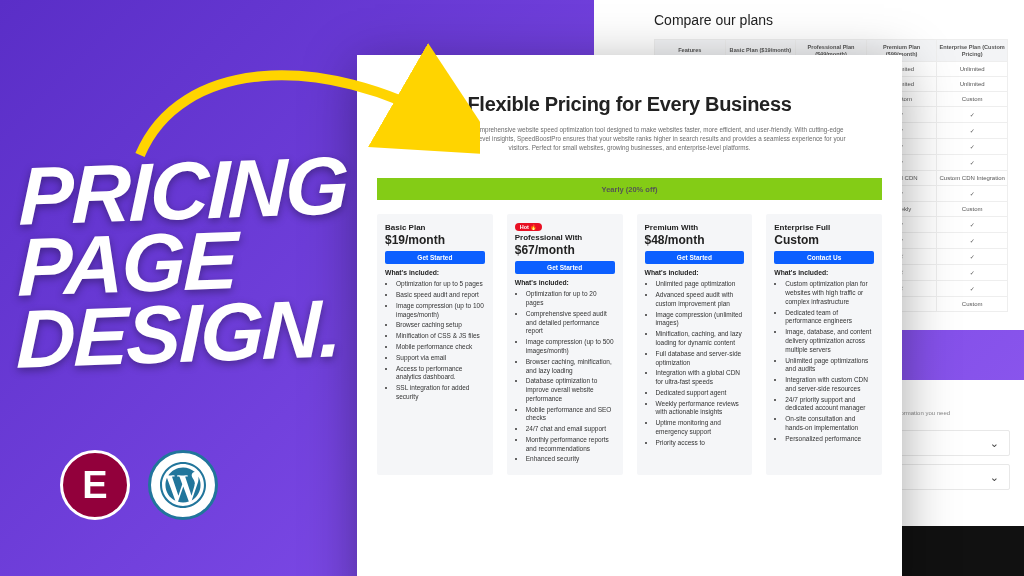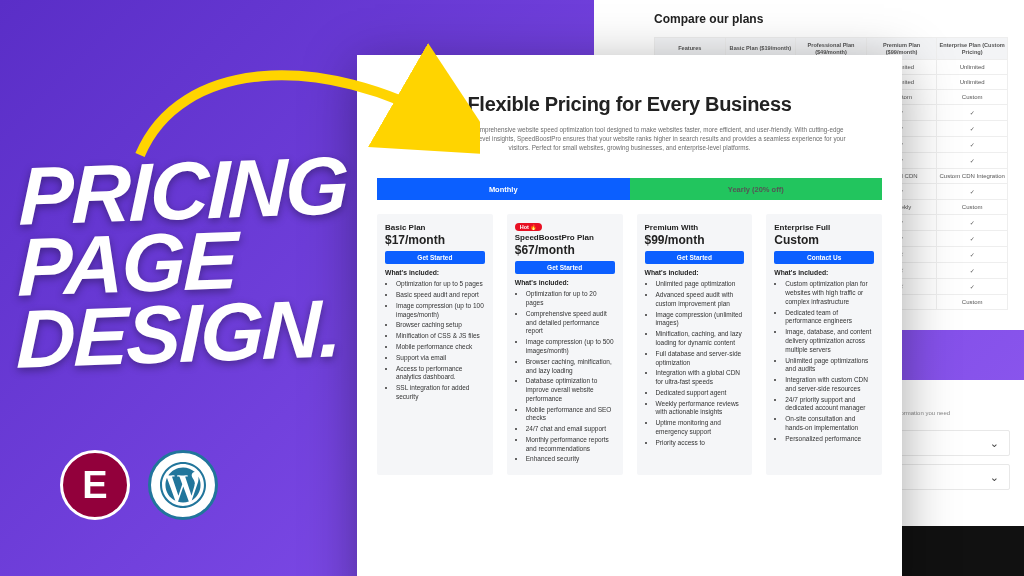--- a/index.html
+++ b/index.html
@@ -15,33 +15,33 @@
   .wp svg{width:46px;height:46px;fill:#21759b}
   
   .arrow{position:absolute;left:120px;top:40px;z-index:3}
   
   .page{position:absolute;left:357px;top:55px;width:545px;height:560px;background:#fff;box-shadow:0 10px 50px rgba(0,0,0,.35);z-index:2;padding:38px 20px 0 20px;overflow:hidden;font-size:7.5px;color:#222}
   .page-title{font-size:20px;font-weight:800;text-align:center;letter-spacing:-.3px}
   .page-sub{font-size:6.3px;color:#6b6b6b;text-align:center;margin:9px 28px 0;line-height:1.45}
   .tabs{display:flex;margin:26px 0 14px;height:22px}
   .tab{flex:1;display:flex;align-items:center;justify-content:center;font-size:7.5px;font-weight:600}
   .tab.on{background:#0b5fff;color:#fff}
-  .tab.off{background:#22c55e;color:#555}
+  .tab.off{background:#84cc16;color:#555}
   .plans{display:flex;gap:14px}
   .plan{flex:1;background:#f5f6f8;padding:9px 8px;font-size:6.5px;border-radius:2px}
   .plan .nm{font-weight:800;font-size:8px}
   .plan .pr{font-weight:900;font-size:12px;margin:1px 0 4px}
   .plan .btn{background:#0b5fff;color:#fff;text-align:center;padding:3px 0;font-size:6.5px;font-weight:700;border-radius:2px;margin-bottom:5px}
   .plan .inc{font-weight:800;font-size:6.8px;margin:3px 0 4px}
   .plan ul{list-style:disc;padding-left:11px}
   .plan li{margin:2px 0;line-height:1.35;color:#333}
   .hot{display:inline-block;background:#e81023;color:#fff;font-size:5.5px;font-weight:700;padding:1px 5px;border-radius:7px;margin-bottom:2px}
   
   .compare{position:absolute;right:0;top:0;width:430px;height:330px;background:#fff;z-index:1;padding:12px 16px 0 60px;font-size:6.8px;color:#222}
-  .compare h2{font-size:12px;font-weight:700;margin-bottom:11px}
+  .compare h2{font-size:14px;font-weight:400;margin-bottom:11px}
   .ctbl{width:100%;border-collapse:collapse;table-layout:fixed}
   .ctbl th,.ctbl td{border:1px solid #eee;padding:4px 2px;text-align:center;font-size:6px;color:#555}
   .ctbl th{background:#f3f4f6;font-weight:700;font-size:5.6px;line-height:1.2}
   .ctbl td.no{color:#aaa}
   
   .faq{position:absolute;right:0;top:380px;width:195px;height:200px;background:#fff;z-index:1;padding:10px 14px;font-size:7px}
   .faq h2{font-size:15px;font-weight:800}
   .faq p{font-size:6px;color:#888;margin:3px 0 14px}
   .faq .row{border:1px solid #e8e8e8;height:26px;margin-bottom:8px;border-radius:2px;display:flex;align-items:center;justify-content:flex-end;padding:0 10px}
   .faq .row span{font-size:11px;color:#444}
@@ -216,55 +216,54 @@
   <div class="row">
       <span>⌄</span>
     </div>
 </div>
 <div class="blackstrip"></div>
 
 <div class="page">
   <div class="page-title">Flexible Pricing for Every Business</div>
   <div class="page-sub">SpeedBoostPro is a comprehensive website speed optimization tool designed to make websites faster, more efficient, and user-friendly. With cutting-edge technology and expert-level insights, SpeedBoostPro ensures that your website ranks higher in search results and provides a seamless experience for your visitors. Perfect for small websites, growing businesses, and enterprise-level platforms.</div>
   <div class="tabs">
-    <div class="tab on">Monthly</div>
     <div class="tab off">Yearly (20% off)</div>
   </div>
   <div class="plans" id="plans">
       <div class="plan">
         <div class="nm">Basic Plan</div>
-        <div class="pr">$17/month</div>
+        <div class="pr">$19/month</div>
         <div class="btn">Get Started</div>
         <div class="inc">What's included:</div>
         <ul>
           <li>Optimization for up to 5 pages</li>
           <li>Basic speed audit and report</li>
           <li>Image compression (up to 100 images/month)</li>
           <li>Browser caching setup</li>
           <li>Minification of CSS &amp; JS files</li>
           <li>Mobile performance check</li>
           <li>Support via email</li>
           <li>Access to performance analytics dashboard.</li>
           <li>SSL integration for added security</li>
         </ul>
       </div>
-      <div class="plan"><span class="hot">Hot 🔥</span><br><div class="nm">SpeedBoostPro Plan</div><div class="pr">$67/month</div><div class="btn">Get Started</div><div class="inc">What's included:</div><ul>
+      <div class="plan"><span class="hot">Hot 🔥</span><br><div class="nm">Professional With</div><div class="pr">$67/month</div><div class="btn">Get Started</div><div class="inc">What's included:</div><ul>
           <li>Optimization for up to 20 pages</li>
           <li>Comprehensive speed audit and detailed performance report</li>
           <li>Image compression (up to 500 images/month)</li>
           <li>Browser caching, minification, and lazy loading</li>
           <li>Database optimization to improve overall website performance</li>
           <li>Mobile performance and SEO checks</li>
           <li>24/7 chat and email support</li>
           <li>Monthly performance reports and recommendations</li>
           <li>Enhanced security</li>
         </ul></div>
       <div class="plan">
         <div class="nm">Premium With</div>
-        <div class="pr">$99/month</div>
+        <div class="pr">$48/month</div>
         <div class="btn">Get Started</div>
         <div class="inc">What's included:</div>
         <ul>
           <li>Unlimited page optimization</li>
           <li>Advanced speed audit with custom improvement plan</li>
           <li>Image compression (unlimited images)</li>
           <li>Minification, caching, and lazy loading for dynamic content</li>
           <li>Full database and server-side optimization</li>
           <li>Integration with a global CDN for ultra-fast speeds</li>
           <li>Dedicated support agent</li>

